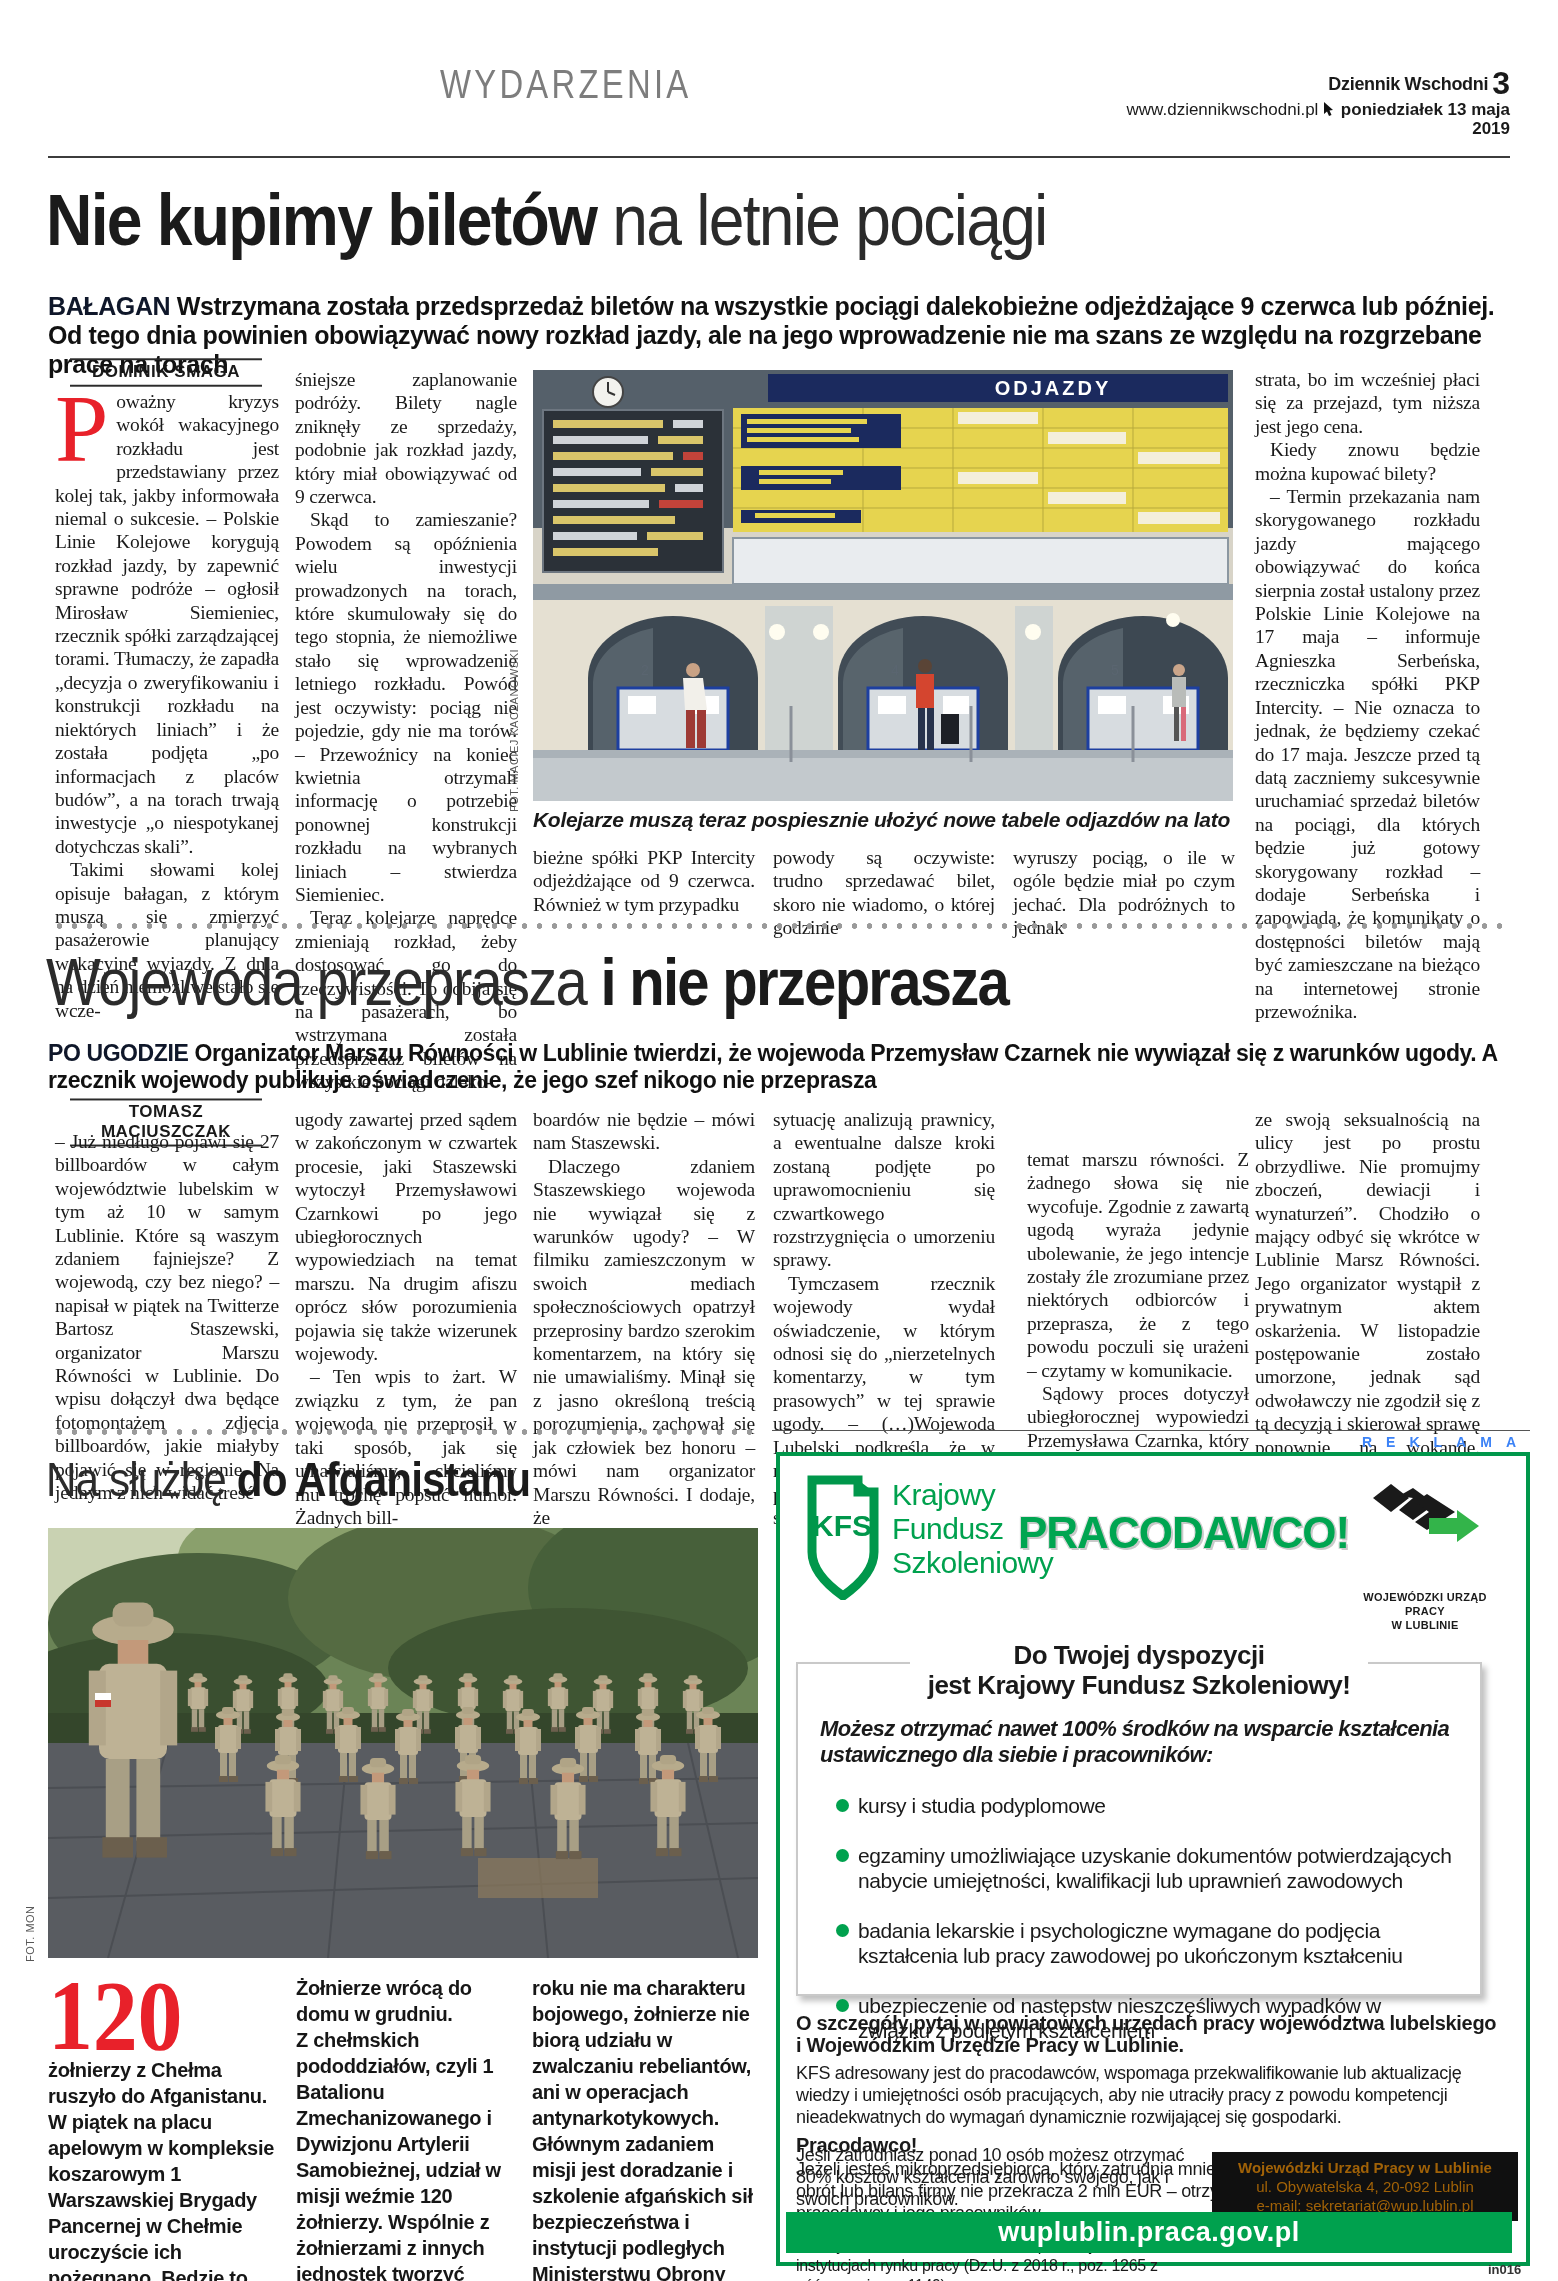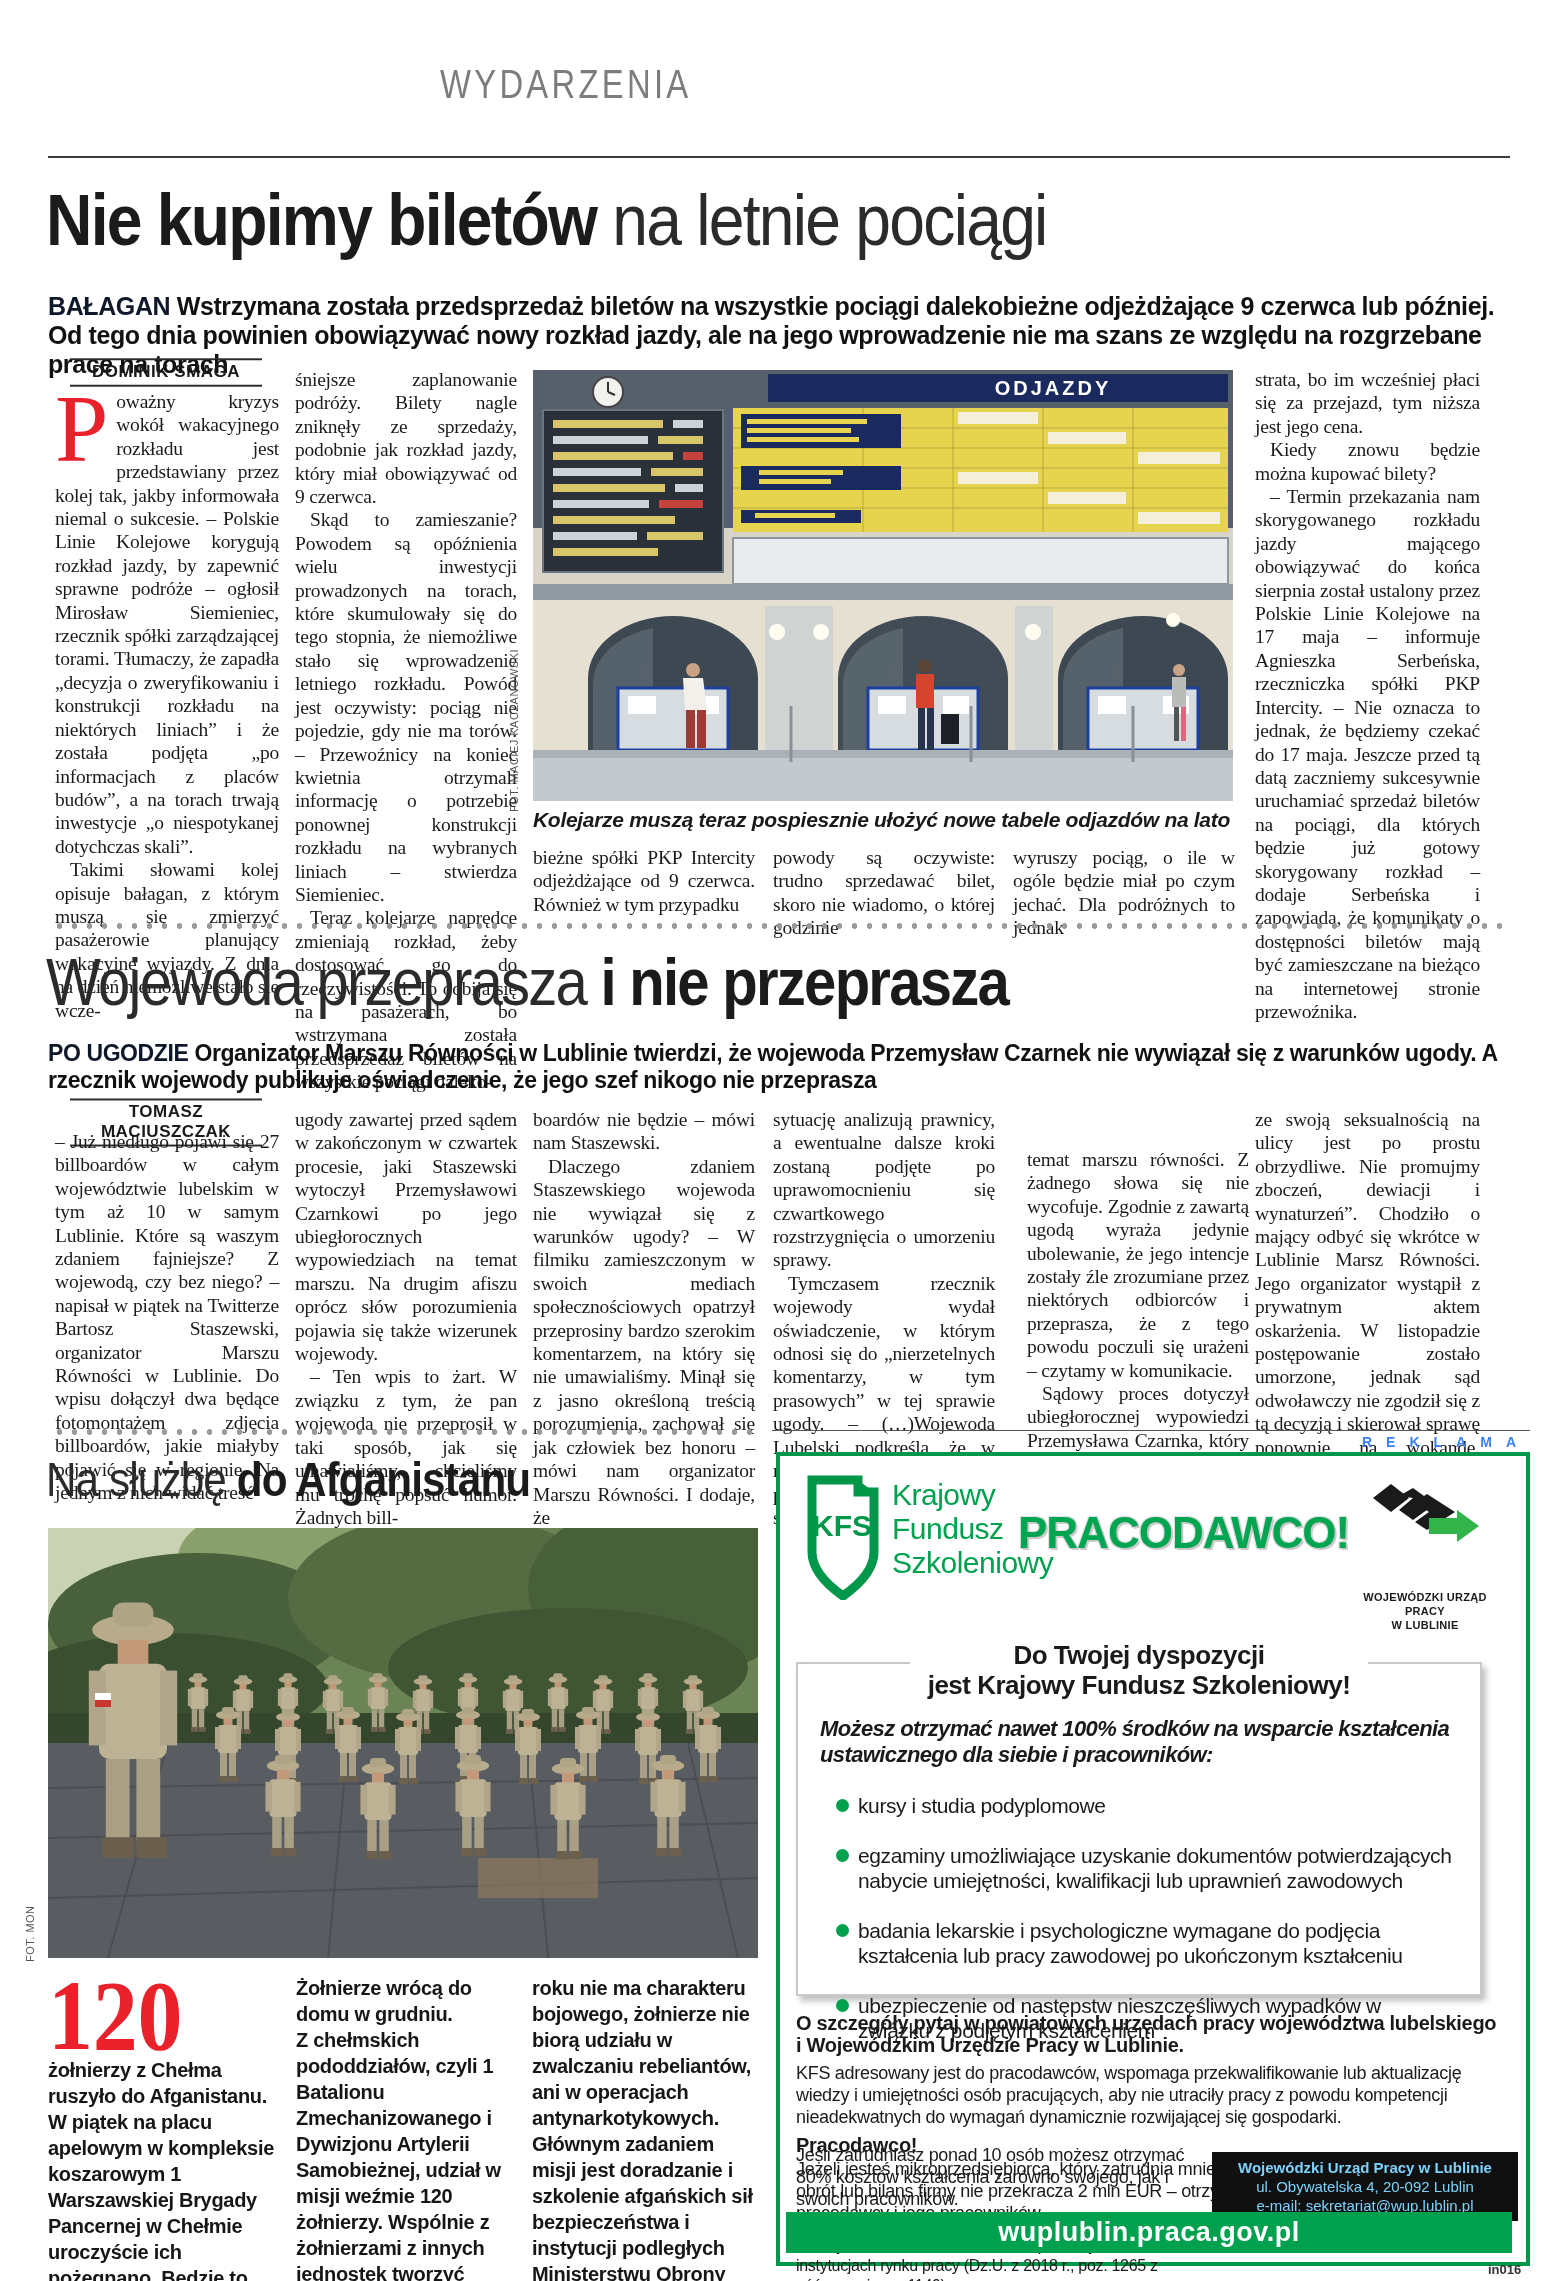--- a/index.html
+++ b/index.html
@@ -55,32 +55,44 @@
   .wup-caption{font-size:11px;font-weight:700;text-align:center;line-height:14px;letter-spacing:0.3px;margin-top:40px;}
   .inner-box{border:2px solid #c9c9c9;box-shadow:4px 5px 6px rgba(0,0,0,0.25);background:#fff;}
   .inner-title{font-weight:700;font-size:26px;line-height:30px;text-align:center;letter-spacing:-0.5px;}
   .inner-intro{font-weight:700;font-size:22px;letter-spacing:-0.6px;}
   .bullets{list-style:none;margin:10px 0 0;padding:0;font-size:21px;line-height:25px;letter-spacing:-0.4px;}
   .bullets li{position:relative;padding-left:26px;margin:25px 0;}
   .bullets li::before{content:"";position:absolute;left:4px;top:6px;width:13px;height:13px;border-radius:50%;
                       background:#00a14e;}
   .ad-p{font-size:18px;line-height:22px;letter-spacing:-0.3px;margin:0 0 6px;}
   .ad-p.bold{font-weight:700;font-size:20px;}
-  .addr-box{background:#101010;color:#7dd3fc;text-align:center;font-size:15px;line-height:19px;padding:6px 8px;}
+  .addr-box{background:#101010;color:#a16207;text-align:center;font-size:15px;line-height:19px;padding:6px 8px;}
   .addr-box .t{font-weight:700;}
   .site-bar{background:#00a14e;color:#fff;font-weight:700;font-size:27px;text-align:center;
             letter-spacing:0.5px;padding:5px 0;}
   .adid{font-family:"Liberation Sans",sans-serif;font-size:13px;font-weight:700;color:#333;}
 </style>
 </head>
 <body>
 
 <div class="page">
 
   <div class="abs section-title" style="left:440px;top:62px;">WYDARZENIA</div>
+  <div class="abs masthead" style="right:48px;top:66px;width:420px;">
+    <div>
+      <span class="brand">Dziennik Wschodni</span><span class="pagenum">3</span>
+    </div>
+    <div class="dateline">
+      <span class="site">www.dziennikwschodni.pl</span>
+      <svg width="13" height="15" viewBox="0 0 13 15" style="vertical-align:-2px">
+        <polygon points="1,0 1,12 4,9.5 6,14 8.5,13 6.5,8.5 10,8" fill="#111"></polygon>
+      </svg>
+      <span class="date">poniedziałek 13 maja 2019</span>
+    </div>
+  </div>
   <div class="abs rule" style="left:48px;top:156px;width:1462px;"></div>
 
   <div class="abs h1" style="left:46px;top:178px;">
     <span class="b">Nie kupimy biletów</span><span class="l"> na letnie pociągi</span>
   </div>
   <div class="abs lead" style="left:48px;top:292px;width:1462px;">
     <span class="kicker">BAŁAGAN</span><span> Wstrzymana została przedsprzedaż biletów na wszystkie pociągi dalekobieżne odjeżdżające 9 czerwca lub później. Od tego dnia powinien obowiązywać nowy rozkład jazdy, ale na jego wprowadzenie nie ma szans ze względu na rozgrzebane prace na torach</span>
   </div>
 
   <div class="abs byline" style="left:70px;top:358px;width:192px;">DOMINIK SMAGA</div>

